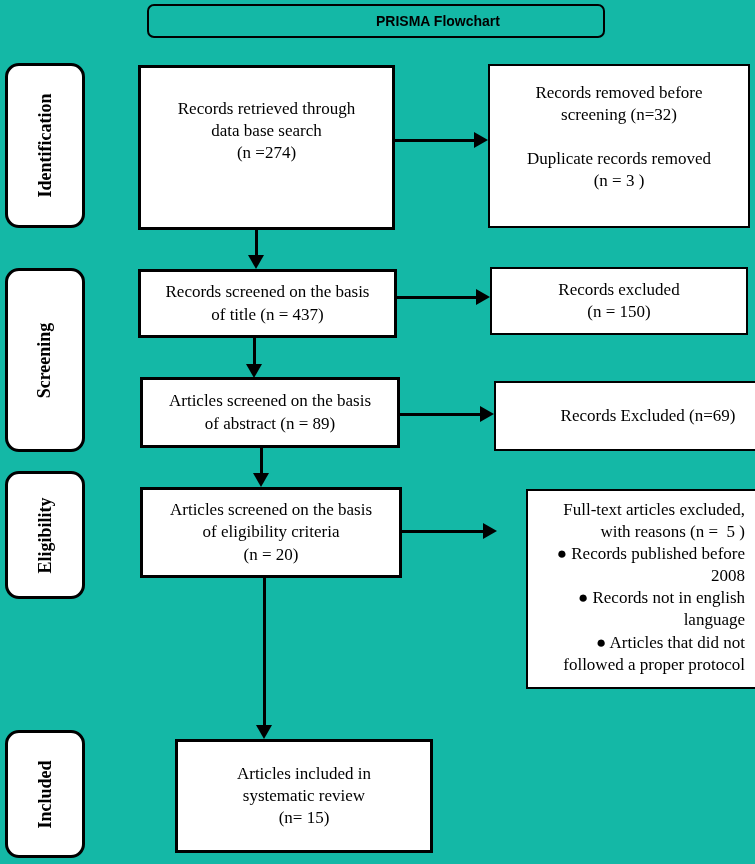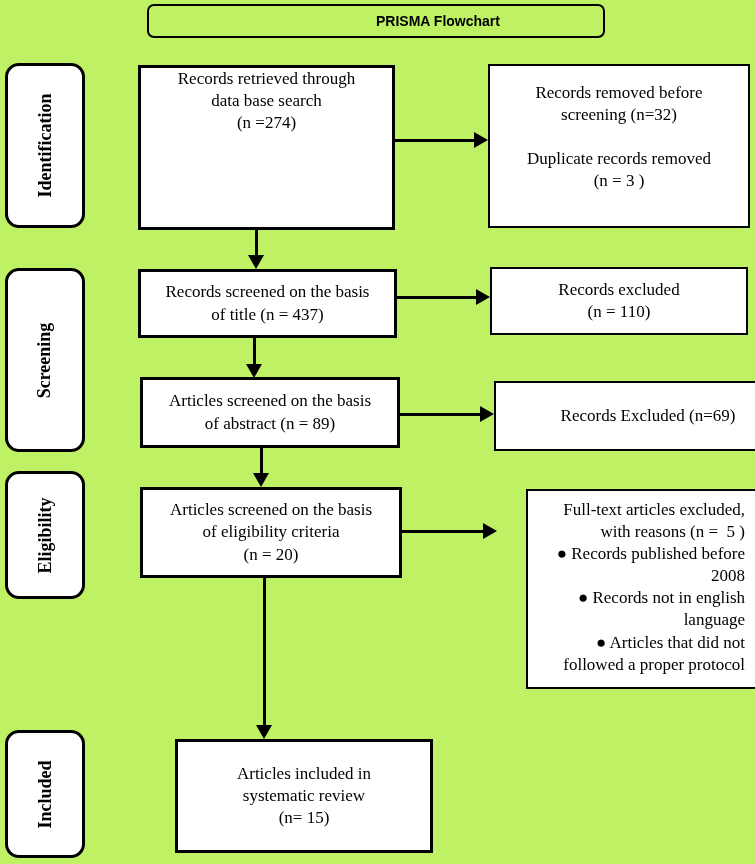--- a/index.html
+++ b/index.html
@@ -4,21 +4,21 @@
 <style>
   html, body {
     margin: 0;
     padding: 0;
     background: #ffffff;
   }
   .canvas {
     position: relative;
     width: 755px;
     height: 864px;
-    background: #bef264;
+    background: #14b8a6;
     font-family: "Liberation Serif", serif;
     color: #000000;
   }
   .title-box {
     position: absolute;
     left: 147px; top: 4px;
     width: 458px; height: 34px;
     border: 2px solid #000;
     border-radius: 7px;
     box-sizing: border-box;
@@ -57,21 +57,21 @@
     line-height: 1.3;
     text-align: center;
     white-space: pre-wrap;
   }
   .fbox.right { border-width: 2px; }
   .fbox.center {
     display: flex;
     align-items: center;
     justify-content: center;
   }
-  .fbox.top { }
+  .fbox.top { padding-top: 30px; }
   .fbox.left-align {
     text-align: right;
     padding: 8px 26px;
     display: block;
     margin-left: 29px;
   }
   
   .arrow-h { position: absolute; height: 16px; }
   .arrow-h::before {
     content: ''; position: absolute;
@@ -135,21 +135,21 @@
 systematic review
 (n= 15)</div>
 
   <div class="fbox right" style="left:488px; top:64px; width:262px; height:164px; padding-top:16px;">Records removed before
 screening (n=32)
 
 Duplicate records removed
 (n = 3 )</div>
 
   <div class="fbox right center" style="left:490px; top:267px; width:258px; height:68px;">Records excluded
-(n = 110)</div>
+(n = 150)</div>
 
   <div class="fbox right center" style="left:494px; top:381px; width:308px; height:70px;">Records Excluded (n=69)</div>
 
   <div class="fbox right left-align" style="left:497px; top:489px; width:247px; height:200px;">Full-text articles excluded,
 with reasons (n =  5 )
 ● Records published before 2008
 ● Records not in english language
 ● Articles that did not followed a proper protocol</div>
 
   <div class="arrow-h" style="left:395px; top:132px; width:93px;"></div>

